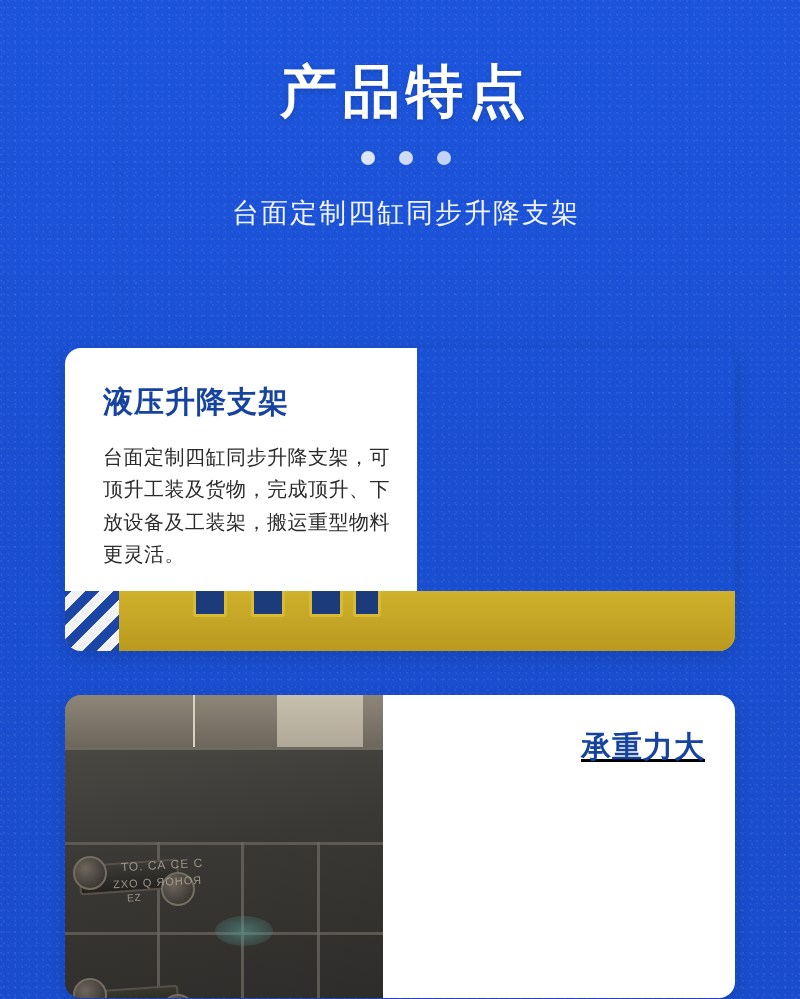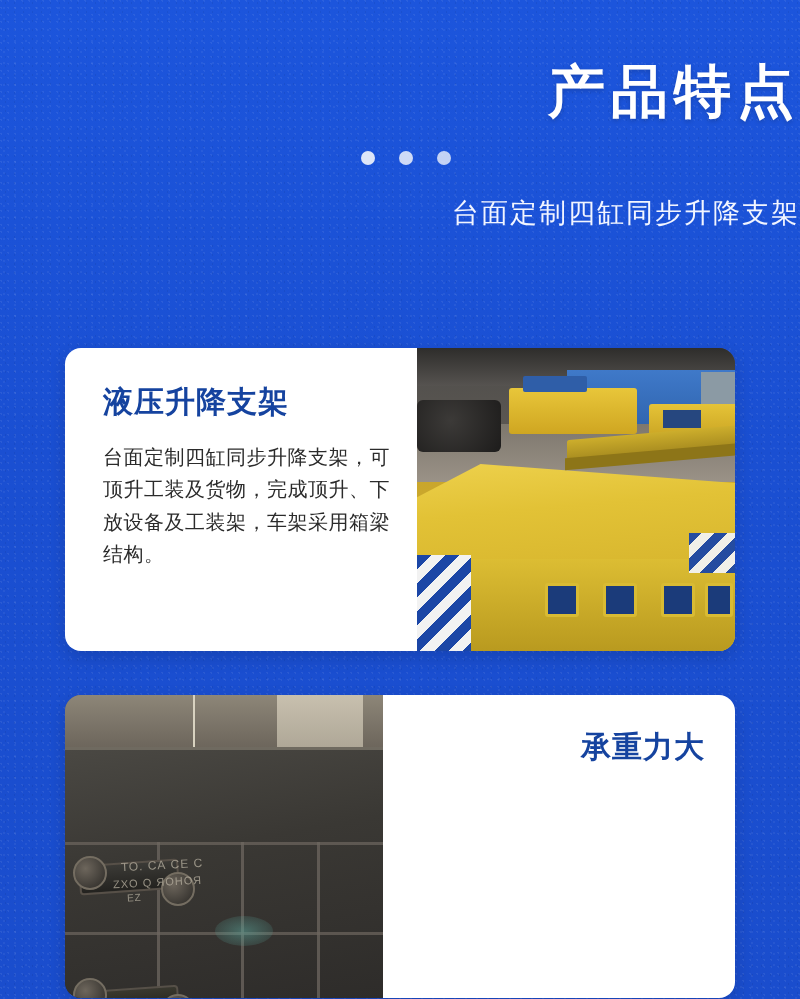--- a/index.html
+++ b/index.html
@@ -22,21 +22,21 @@
       radial-gradient(circle at 62% 34%, rgba(0,0,0,0.06) 0 1px, transparent 1px),
       radial-gradient(circle at 37% 71%, rgba(255,255,255,0.05) 0 1px, transparent 1px),
       linear-gradient(180deg, #1c55dc 0%, #1a4fd2 45%, #1a4dcd 100%);
     background-size: 7px 7px, 9px 9px, 11px 11px, 100% 100%;
   }
 
   
   .header {
     position: absolute;
     top: 0; left: 12px; right: 0;
-    text-align: right;
+    text-align: center;
   }
   .main-title {
     margin: 0;
     padding-top: 58px;
     font-size: 57px;
     line-height: 1.18;
     font-weight: bold;
     color: #ffffff;
     letter-spacing: 6px;
     text-shadow: 0 2px 5px rgba(0,0,0,0.18);
@@ -69,32 +69,33 @@
   .feature {
     position: absolute;
     left: 65px;
     width: 670px;
     height: 303px;
     border-radius: 16px;
     overflow: hidden;
     box-shadow: 0 6px 18px rgba(0,0,0,0.14);
     display: flex;
   }
-  .feature.one { top: 348px; }
+  .feature.one { top: 348px; flex-direction: column; }
   .feature.two { top: 695px; }
 
   .text-pane {
     width: 352px;
     background: #ffffff;
     box-sizing: border-box;
     padding: 34px 26px 20px 38px;
   }
   .feature.two .text-pane {
     padding: 32px 30px 20px 32px;
     text-align: left;
+    text-decoration: underline;
   }
   .card-title {
     margin: 0 0 18px;
     font-size: 30px;
     font-weight: bold;
     color: #15439f;
     letter-spacing: 1px;
   }
   .feature.two .card-title {
     text-align: right;
@@ -288,21 +289,21 @@
       <span class="dot d1"></span>
       <span class="dot d2"></span>
       <span class="dot d3"></span>
     </div>
     <p class="subtitle">台面定制四缸同步升降支架</p>
   </div>
 
   <div class="feature one">
     <div class="text-pane">
       <h2 class="card-title">液压升降支架</h2>
-      <p class="card-body">台面定制四缸同步升降支架，可顶升工装及货物，完成顶升、下放设备及工装架，车架采用箱梁结构。</p>
+      <p class="card-body">台面定制四缸同步升降支架，可顶升工装及货物，完成顶升、下放设备及工装架，搬运重型物料更灵活。</p>
     </div>
     <div class="photo-pane photo-1">
       <div class="p1-ceiling"></div>
       <div class="p1-wall-blue"></div>
       <div class="p1-wall-right"></div>
       <div class="p1-floor-back"></div>
       <div class="p1-dark-pile"></div>
       <div class="p1-cart-a"></div>
       <div class="p1-cart-a-top"></div>
       <div class="p1-cart-b"></div>

